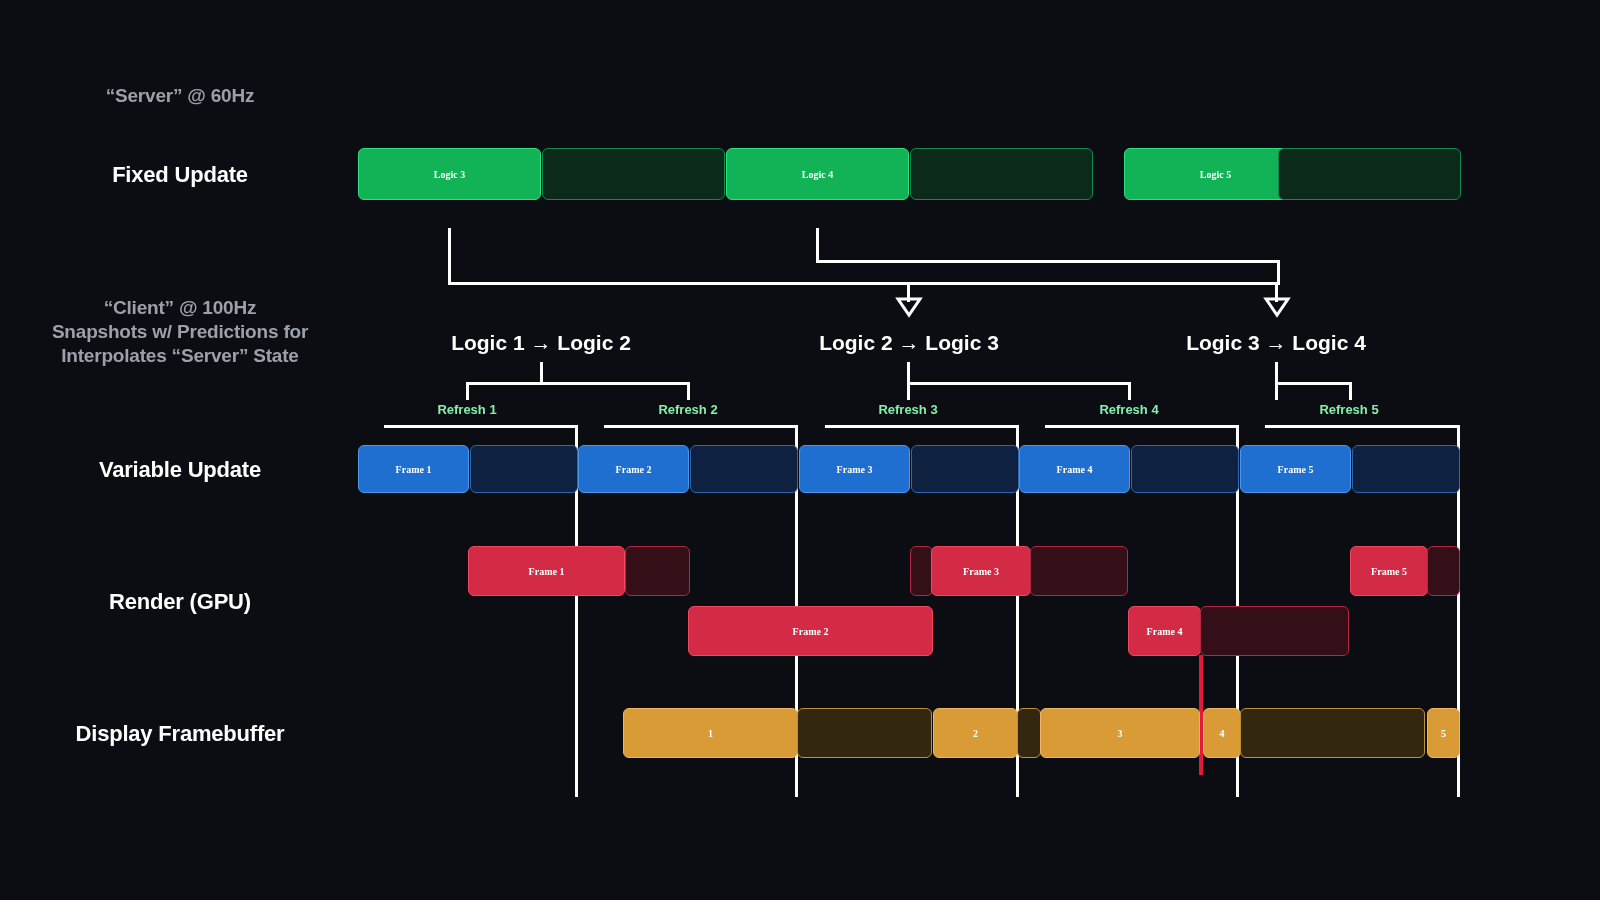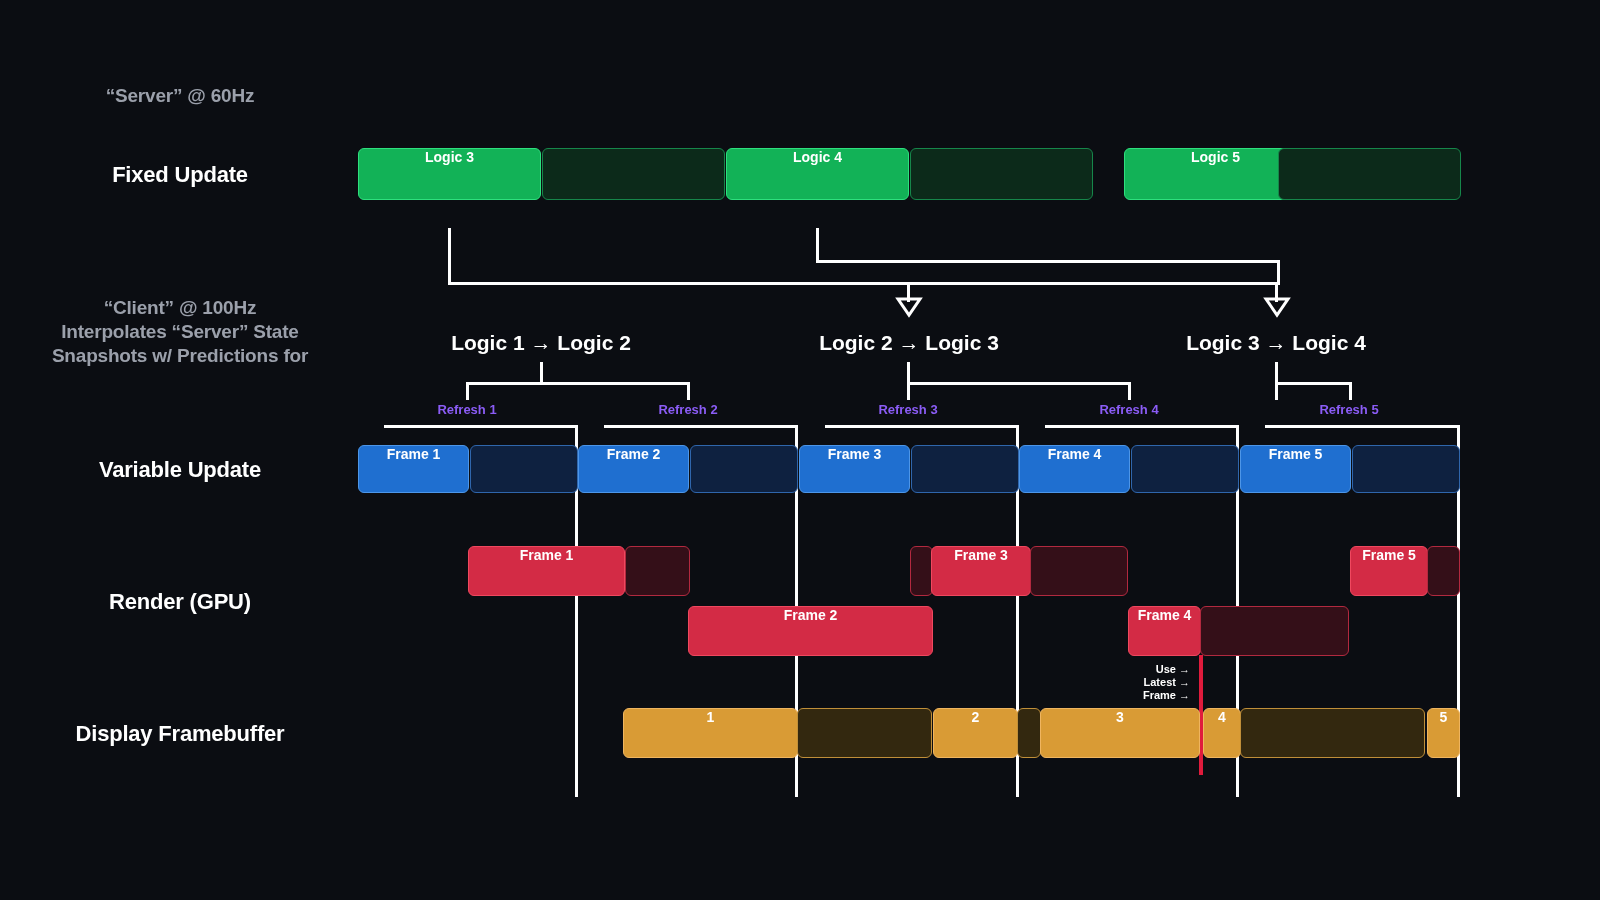--- a/index.html
+++ b/index.html
@@ -35,26 +35,28 @@
     line-height:24px;
     letter-spacing:-0.2px;
   }
 
   
   .blk{
     position:absolute;
     box-sizing:border-box;
     border-radius:6px;
     display:flex;
+    align-items:center;
     justify-content:center;
     color:#ffffff;
     font-weight:bold;
-    font-size:14px;
+    font-size:10px;
     white-space:nowrap;
     overflow:hidden;
+    font-family:Liberation Serif, serif;
   }
 
   
   .g-fill{background:#12b257;border:1px solid #2ee07e;}
   .g-empty{background:#0c2a1a;border:1px solid #16864a;}
   
   .b-fill{background:#1f6fd0;border:1px solid #4d96e8;}
   .b-empty{background:#0e2140;border:1px solid #2f66ac;}
   
   .r-fill{background:#d32b45;border:1px solid #f0485f;}
@@ -71,21 +73,21 @@
   .interp-label{
     position:absolute;
     color:#ffffff;
     font-weight:bold;
     font-size:21px;
     white-space:nowrap;
     text-align:center;
   }
   .refresh-label{
     position:absolute;
-    color:#8b5cf6;
+    color:#86efac;
     font-weight:bold;
     font-size:13px;
     white-space:nowrap;
     text-align:center;
   }
   .note{
     position:absolute;
     color:#ffffff;
     font-weight:bold;
     font-size:11px;
@@ -97,22 +99,22 @@
 </style>
 </head>
 <body>
 
 <div id="stage">
 
   <div class="grp-label" style="top:84px;">“Server” @ 60Hz</div>
 
   <div class="grp-label" style="top:296px;">
     <div>“Client” @ 100Hz</div>
+    <div>Snapshots w/ Predictions for</div>
     <div>Interpolates “Server” State</div>
-    <div>Snapshots w/ Predictions for</div>
   </div>
 
   <div class="row-label" style="top:162px;">Fixed Update</div>
   <div class="row-label" style="top:457px;">Variable Update</div>
   <div class="row-label" style="top:721px;">Display Framebuffer</div>
   <div class="row-label" style="top:589px;">Render (GPU)</div>
 
   <div class="blk g-fill" style="left:358px;top:148px;width:183px;height:52px;">
     <span>Logic 3</span>
   </div>
@@ -249,25 +251,20 @@
 
   <div class="blk r-fill" style="left:1350px;top:546px;width:78px;height:50px;">
     <span>Frame 5</span>
   </div>
   <div class="blk r-empty" style="left:1427px;top:546px;width:33px;height:50px;">
     <span></span>
   </div>
 
   <div class="redline" style="left:1199px;top:655px;height:120px;"></div>
 
-  <div class="note" style="left:1040px;top:663px;width:150px;">
-    <div>Use →</div>
-    <div>Latest →</div>
-    <div>Frame →</div>
-  </div>
 
   <div class="blk o-fill" style="left:623px;top:708px;width:175px;height:50px;">
     <span>1</span>
   </div>
   <div class="blk o-empty" style="left:797px;top:708px;width:135px;height:50px;">
     <span></span>
   </div>
   <div class="blk o-fill" style="left:933px;top:708px;width:85px;height:50px;">
     <span>2</span>
   </div>

